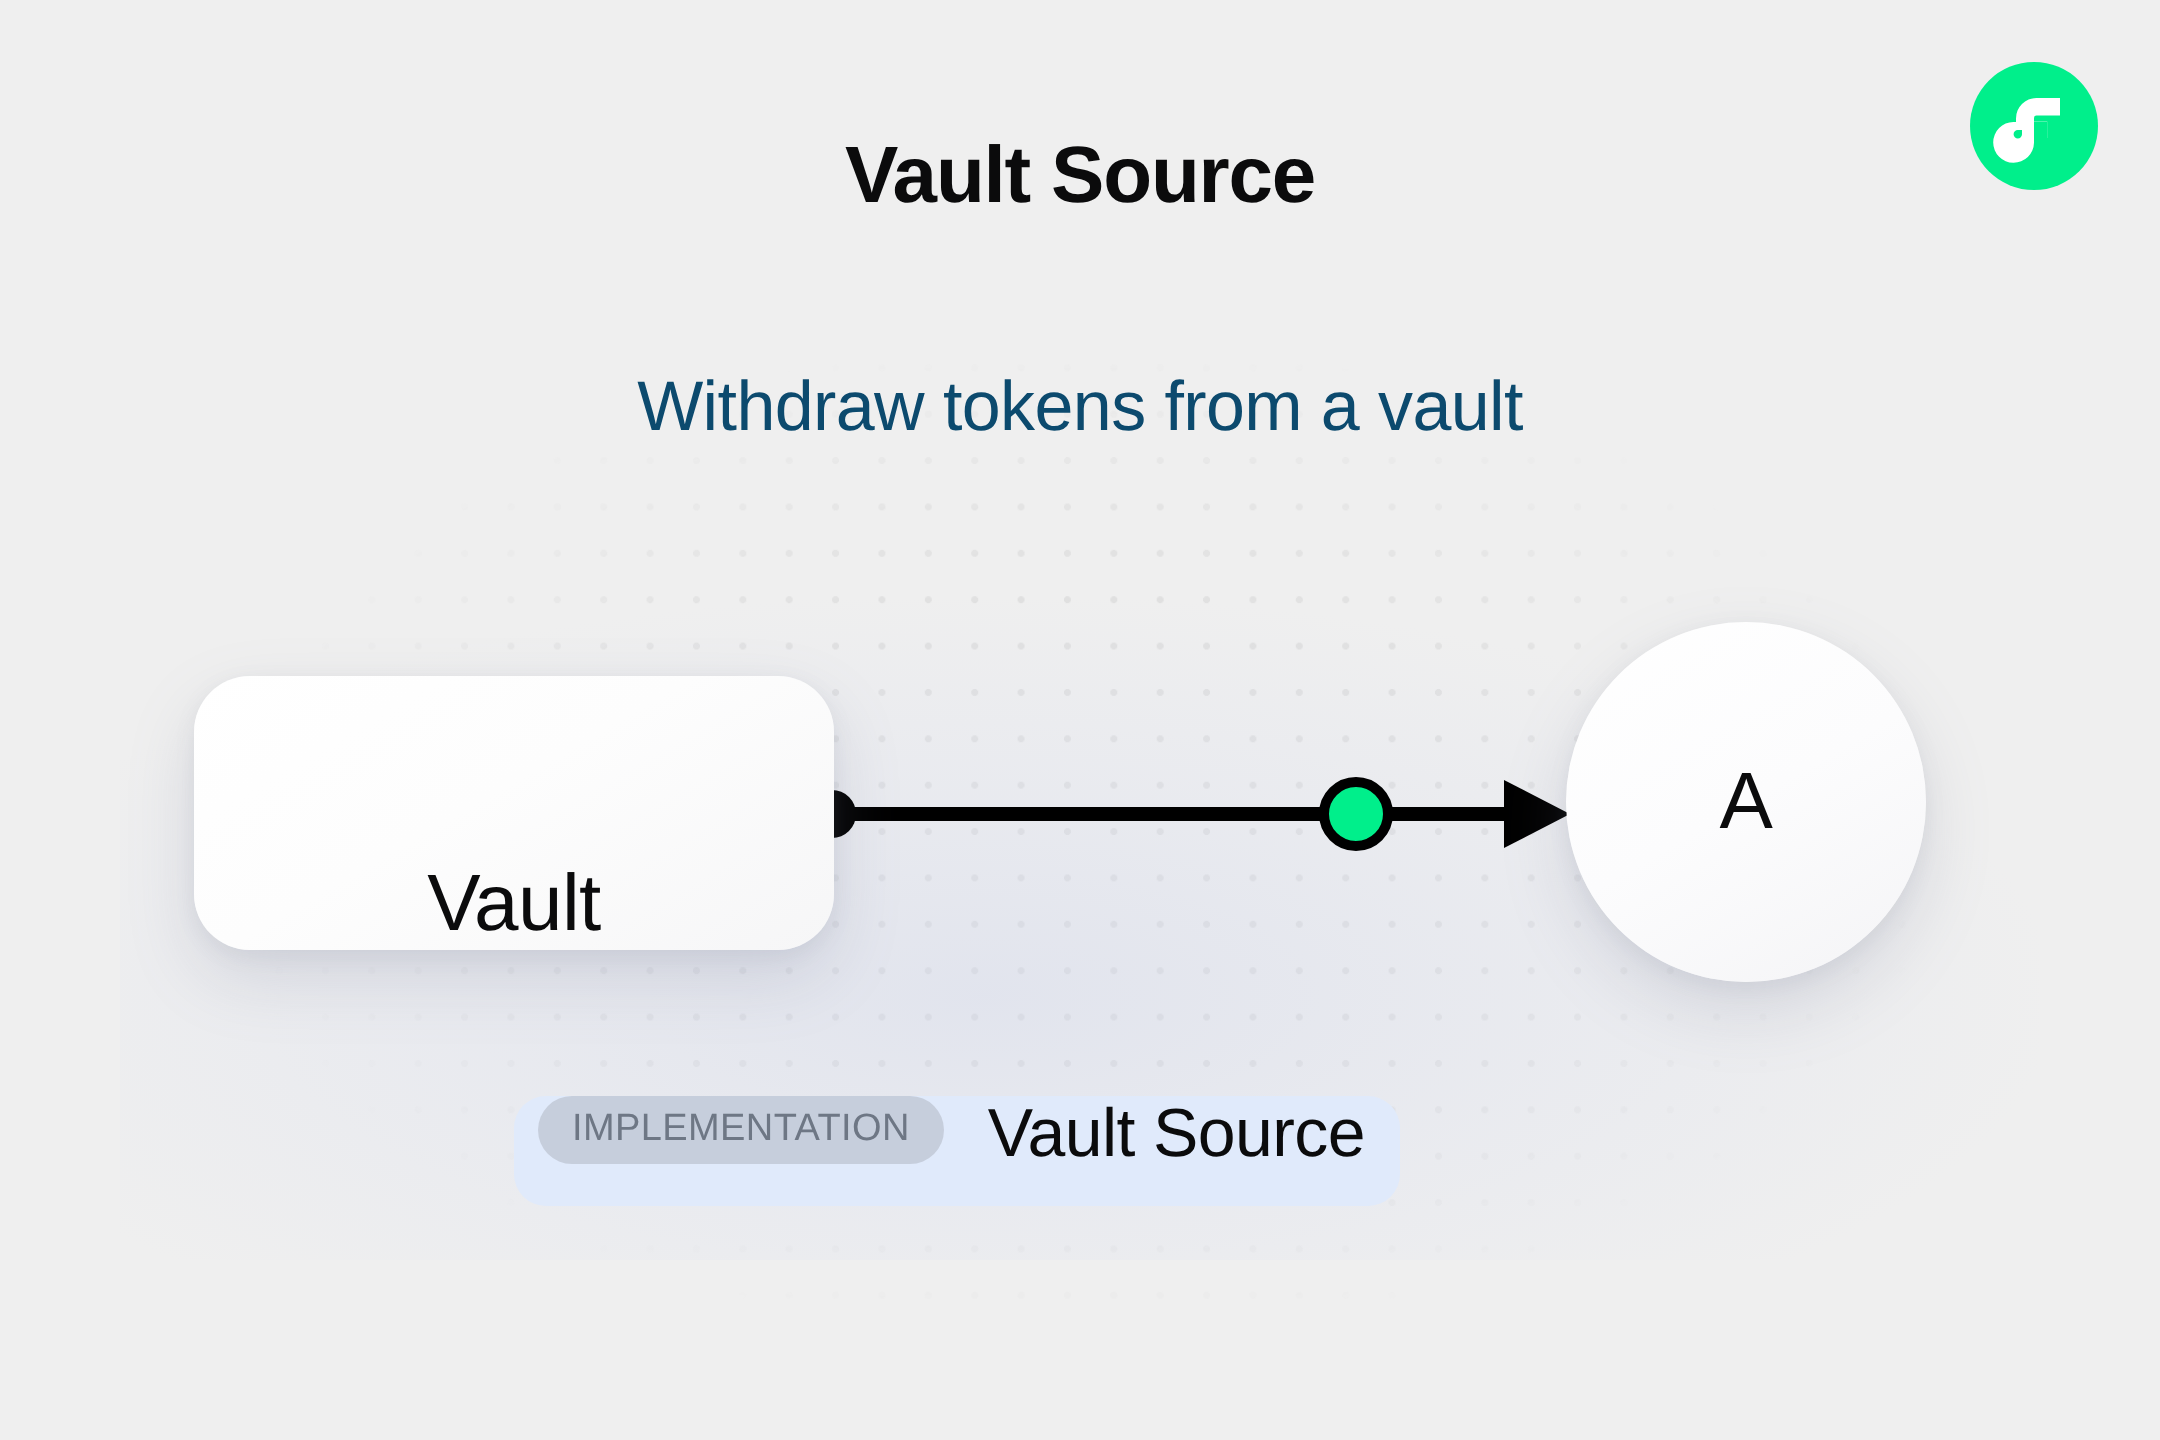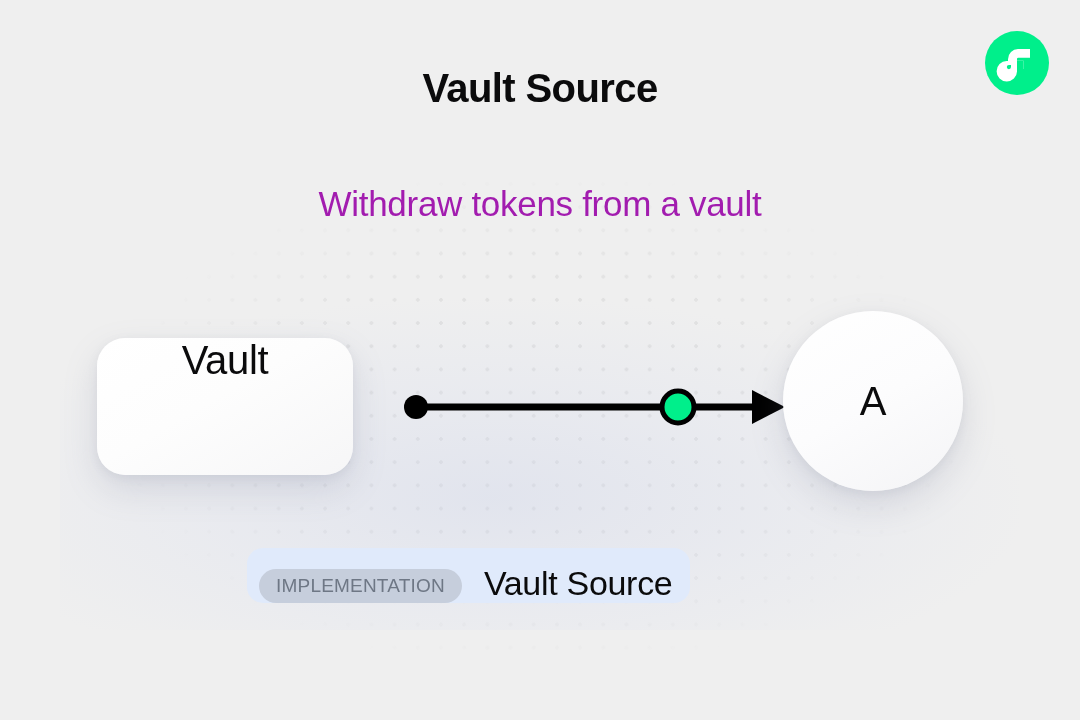--- a/index.html
+++ b/index.html
@@ -86,45 +86,45 @@
   }
   #page-subtitle {
     position: absolute;
     left: 0;
     top: 180px;
     width: 1080px;
     text-align: center;
     font-size: 35px;
     font-weight: 400;
     letter-spacing: -0.3px;
-    color: #a21caf;
+    color: #0c4a6e;
     line-height: 48px;
   }
 
   
   #diagram {
     position: absolute;
     left: 0;
     top: 0;
     width: 1080px;
     height: 720px;
   }
 
   .node-vault {
     position: absolute;
     left: 97px;
     top: 338px;
-    width: 256px;
+    width: 320px;
     height: 137px;
     border-radius: 28px;
     background: linear-gradient(150deg, #ffffff 0%, #fdfdfd 45%, #f6f6f7 100%);
     box-shadow: 0 14px 34px rgba(120,125,150,0.20),
                 0 3px 10px rgba(120,125,150,0.10);
     display: flex;
-    align-items: flex-start;
+    align-items: flex-end;
     justify-content: center;
   }
   .node-vault .node-label {
     font-size: 40px;
     font-weight: 400;
     color: #0b0b0c;
     letter-spacing: -0.3px;
   }
 
   .node-circle {
@@ -153,27 +153,27 @@
     left: 0;
     top: 0;
     width: 1080px;
     height: 720px;
     overflow: visible;
   }
 
   
   #impl-badge {
     position: absolute;
-    left: 247px;
+    left: 257px;
     top: 548px;
     height: 55px;
     border-radius: 16px;
     background: #e0eafb;
     display: flex;
-    align-items: flex-end;
+    align-items: flex-start;
     padding: 0 18px 0 12px;
     box-sizing: border-box;
   }
   #impl-tag {
     height: 34px;
     border-radius: 17px;
     background: #c6cedc;
     display: flex;
     align-items: center;
     padding: 0 17px;

